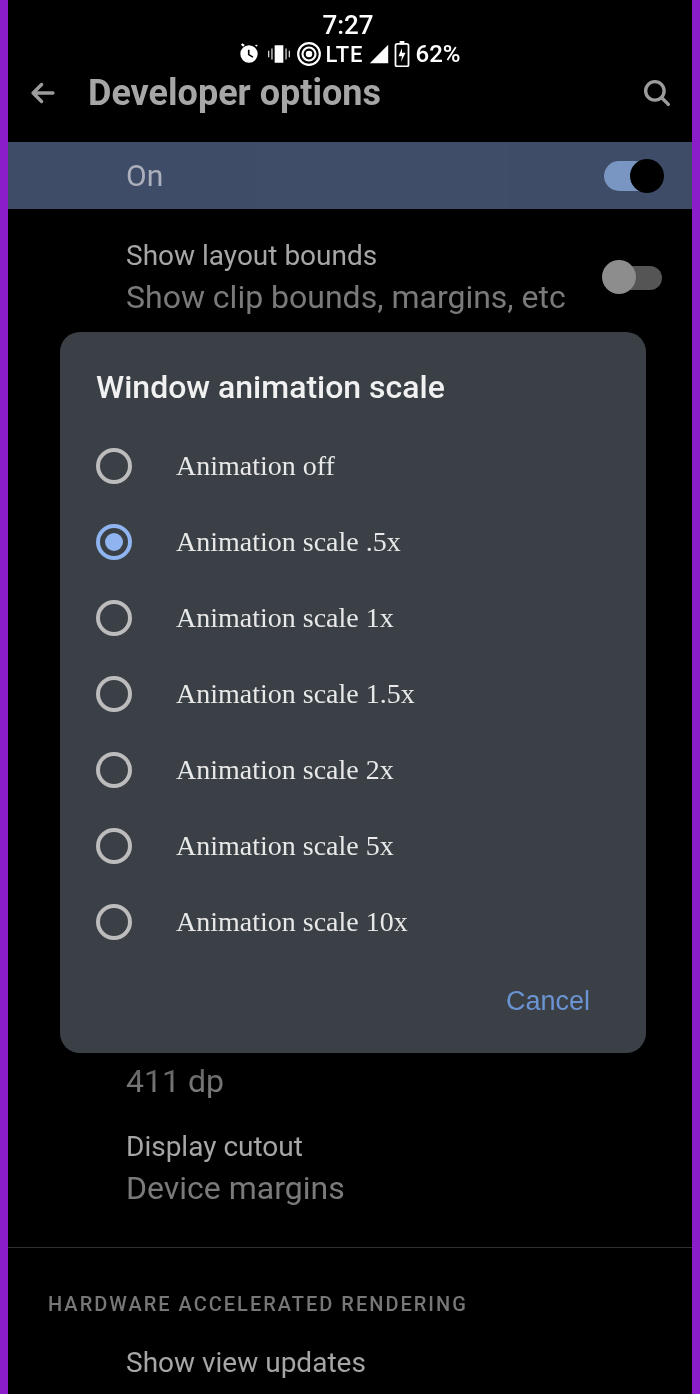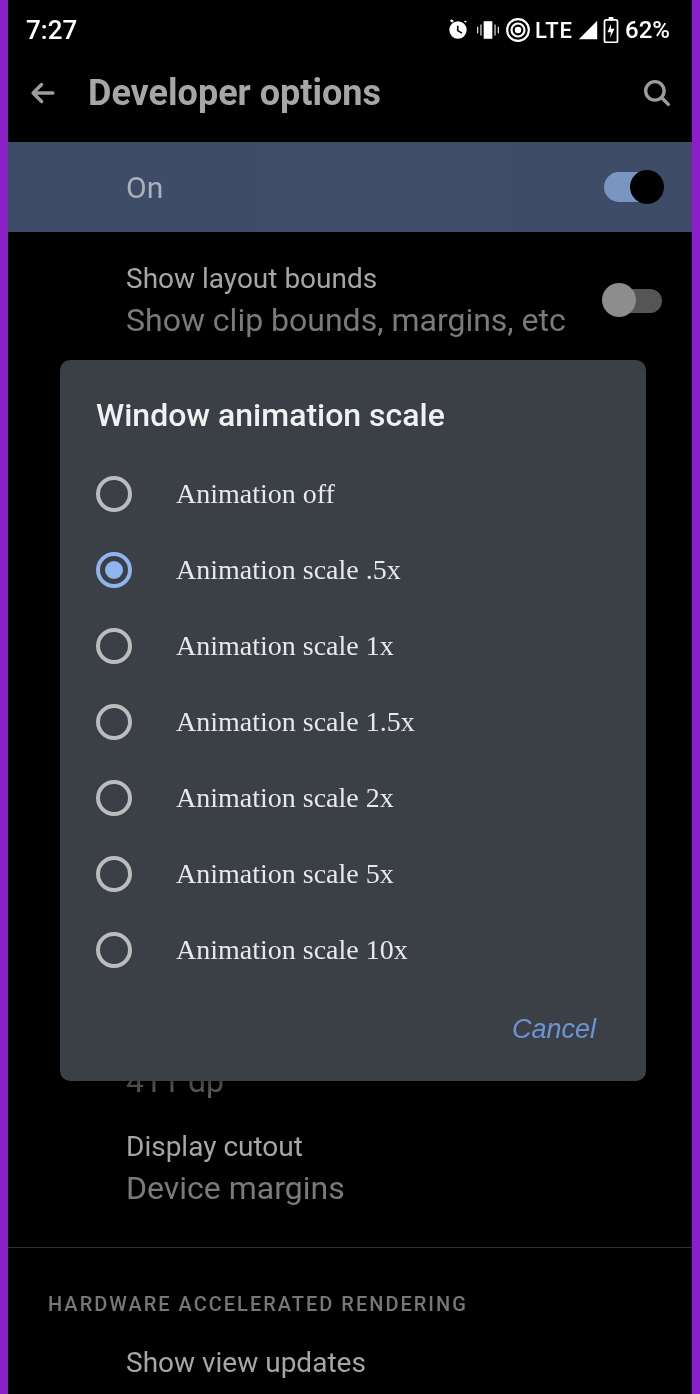--- a/index.html
+++ b/index.html
@@ -19,20 +19,21 @@
   
   .status-bar {
     display: flex;
     justify-content: space-between;
     align-items: center;
     color: #fff;
     font-size: 26px;
     font-weight: 500;
     padding: 10px 22px 4px 18px;
     height: 54px;
+    flex-direction: column;
   }
   .status-right { display: flex; align-items: center; gap: 4px; }
   .status-right svg { display: block; }
   .lte { font-size: 22px; letter-spacing: 1px; }
   .batt-txt { font-size: 24px; margin-left: 2px; }
 
   
   .app-bar {
     display: flex;
     align-items: center;
@@ -45,21 +46,21 @@
     color: #a6a6a6;
     flex: 1;
     font-weight: 700;
   }
   .app-bar svg { display: block; }
 
   
   .on-panel {
     background: #4a5a7a;
     opacity: 0.85;
-    height: 90px;
+    height: 67px;
     display: flex;
     align-items: center;
     padding: 0 30px 0 118px;
     justify-content: space-between;
   }
   .on-panel .on-label { color: #c9cfdd; font-size: 30px; }
   .switch-on {
     width: 58px; height: 30px; border-radius: 30px;
     background: #8fb1e6; position: relative;
   }
@@ -98,24 +99,23 @@
 
   
   .scrim {
     position: absolute; left:0; right:0; top:0; bottom:0;
     background: rgba(0,0,0,0.0);
   }
   .dialog {
     position: absolute;
     left: 52px; right: 46px; top: 332px;
     background: #3a4045;
-    border-radius: 10px;
-    padding: 36px 8px 12px 0;
+    border-radius: 20px;
+    padding: 36px 14px 12px 0;
     box-shadow: 0 10px 30px rgba(0,0,0,0.6);
-    margin-top: 28px;
   }
   .dialog-title {
     color: #f1f1f1; font-size: 32px; font-weight: 500;
     padding: 0 36px 22px 36px;
   }
   .radio-row {
     display: flex; align-items: center;
     padding: 20px 36px;
     gap: 44px;
     cursor: pointer;
@@ -131,21 +131,21 @@
     width: 18px; height: 18px; border-radius: 50%;
     background: #8fb4ef; transform: translate(-50%,-50%);
   }
   .radio-label { color: #e8e8e8; font-size: 28px; font-family: Liberation Serif, serif; }
   .dialog-actions {
     display: flex; justify-content: flex-end;
     padding: 16px 28px 14px 0;
   }
   .cancel-btn {
     color: #6b94d4; font-size: 27px; font-weight: 500;
-    padding: 10px 14px; cursor: pointer; background:none; border:none;font-style:italic;
+    padding: 10px 14px; cursor: pointer; background:none; border:none;
   }
 </style>
 </head>
 <body>
 
 <div class="phone">
 
   <div class="status-bar">
     <span>7:27</span>
     <div class="status-right">

